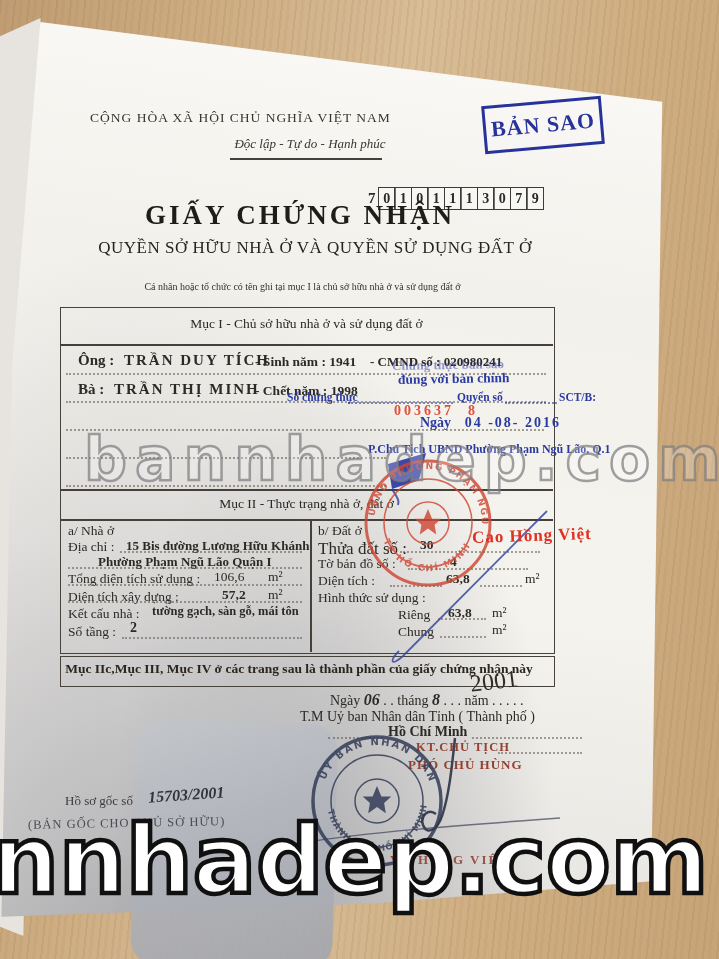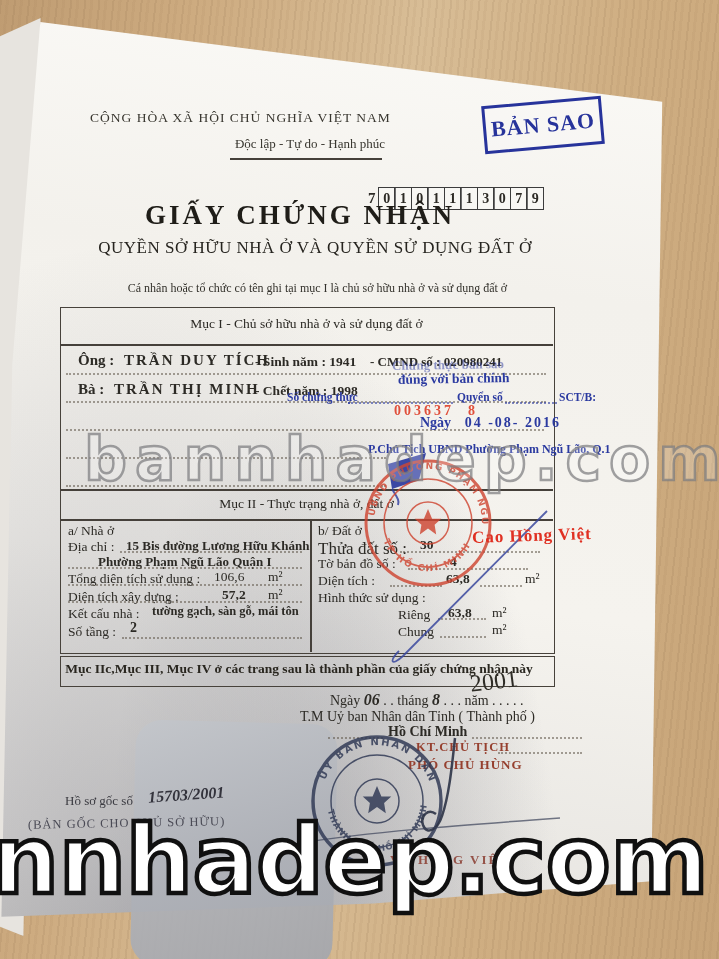--- a/index.html
+++ b/index.html
@@ -45,33 +45,33 @@
 </head>
 <body>
 
 <div id="wood"></div>
 <div id="underpaper"></div>
 <div id="paper"></div>
 
 <div id="graypad"></div>
 
 <div class="t" style="left:90px;top:110px;width:440px;text-align:left;font-size:13.5px;letter-spacing:1px;color:#38362f;">CỘNG HÒA XÃ HỘI CHỦ NGHĨA VIỆT NAM</div>
-<div class="t" style="left:90px;top:136px;width:440px;text-align:center;font-size:13px;color:#38362f;">Độc lập - Tự do - Hạnh phúc</div>
+<div class="t" style="left:90px;top:136px;width:440px;text-align:center;font-size:13px;color:#38362f;font-style:italic;">Độc lập - Tự do - Hạnh phúc</div>
 <div class="line" style="left:230px;top:158px;width:152px;height:1.5px;"></div>
 
 <div id="bansao">BẢN SAO</div>
 
 <div class="t" style="left:368px;top:177px;font-size:15px;font-weight:bold;margin-top:10px;">
   <span>7</span>
   <span class="sbox">0</span><span class="sbox">1</span><span class="sbox">0</span><span class="sbox">1</span><span class="sbox">1</span><span class="sbox">1</span><span class="sbox">3</span><span class="sbox">0</span><span class="sbox">7</span><span class="sbox">9</span>
 </div>
 
 <div class="t" style="left:60px;top:200px;width:480px;text-align:center;font-size:27px;font-weight:bold;letter-spacing:3px;color:#1f1d18;">GIẤY CHỨNG NHẬN</div>
 <div class="t" style="left:35px;top:238px;width:560px;text-align:center;font-size:17px;letter-spacing:0.5px;color:#26241f;">QUYỀN SỞ HỮU NHÀ Ở VÀ QUYỀN SỬ DỤNG ĐẤT Ở</div>
-<div class="t" style="left:45px;top:281px;width:545px;text-align:center;font-size:12px;color:#33312b;">Cá nhân hoặc tổ chức có tên ghi tại mục I là chủ sở hữu nhà ở và sử dụng đất ở</div>
+<div class="t" style="left:30px;top:281px;width:545px;text-align:center;font-size:10px;color:#33312b;">Cá nhân hoặc tổ chức có tên ghi tại mục I là chủ sở hữu nhà ở và sử dụng đất ở</div>
 
 <div class="box" style="left:60px;top:307px;width:493px;height:345px;"></div>
 <div class="line" style="left:60px;top:344px;width:493px;height:1.5px;"></div>
 <div class="line" style="left:60px;top:489px;width:493px;height:1.5px;"></div>
 <div class="line" style="left:60px;top:519px;width:493px;height:1.5px;"></div>
 <div class="line" style="left:310px;top:519px;width:1.5px;height:133px;"></div>
 <div class="box" style="left:60px;top:656px;width:493px;height:29px;"></div>
 
 <div class="t" style="left:60px;top:316px;width:493px;text-align:center;font-size:13.5px;color:#2b2924;">Mục I - Chủ sở hữu nhà ở và sử dụng đất ở</div>
 

